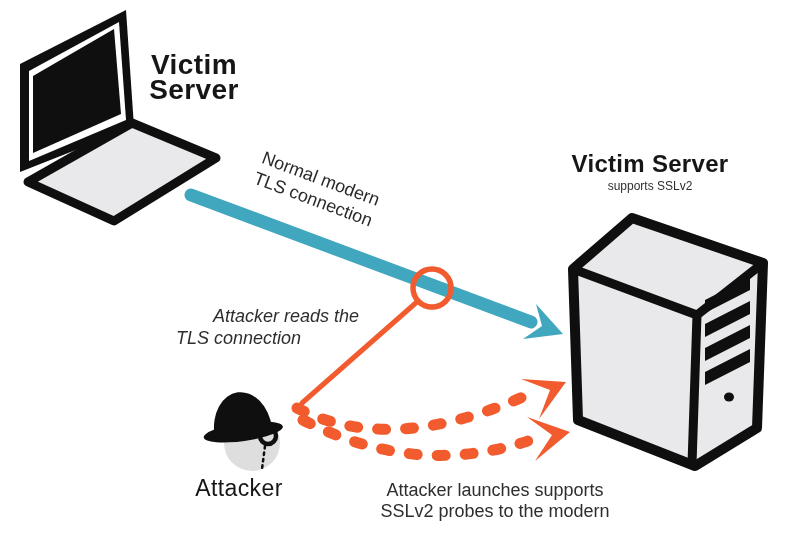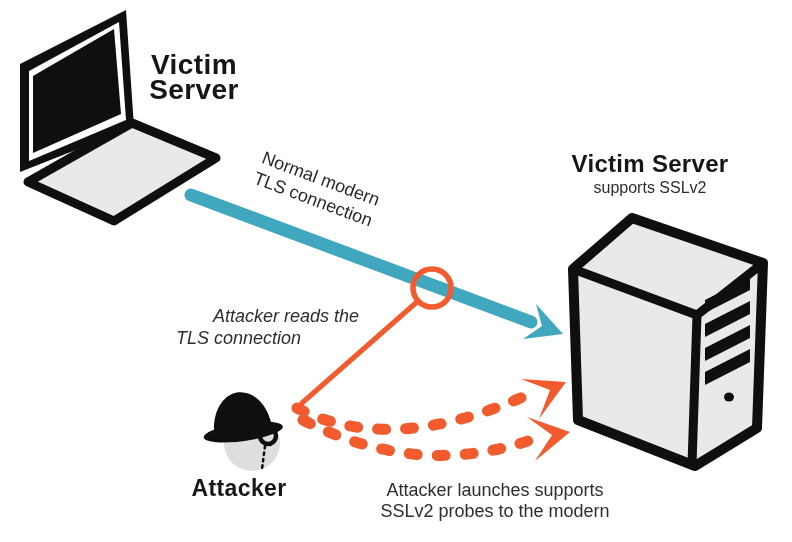--- a/index.html
+++ b/index.html
@@ -6,23 +6,23 @@
   .canvas{
     position:relative;width:792px;height:542px;background:#ffffff;overflow:hidden;
     font-family:"Liberation Sans", sans-serif;color:#161616;
   }
   .layer{position:absolute;left:0;top:0;}
   .txt{position:absolute;white-space:nowrap;}
   #victim-client{left:128px;top:52px;width:132px;text-align:center;
     font-size:28px;font-weight:bold;line-height:25px;letter-spacing:.4px;}
   #victim-server{left:546px;top:150px;width:208px;text-align:center;}
   #victim-server .vs-title{font-size:24px;font-weight:bold;letter-spacing:.3px;}
-  #victim-server .vs-sub{font-size:16px;color:#2e2e2e;margin-top:1px;}
+  #victim-server .vs-sub{font-size:12px;color:#2e2e2e;margin-top:1px;}
   #attacker-label{left:176px;top:475px;width:126px;text-align:center;
-    font-size:23px;font-weight:bold;letter-spacing:.4px;}
+    font-size:23px;font-weight:normal;letter-spacing:.4px;}
   #tls-note{left:233px;top:167px;width:168px;text-align:center;
     font-size:18px;line-height:22px;color:#2a2a2a;
     transform:rotate(20.5deg);transform-origin:50% 50%;}
   .reads-line{position:absolute;font-size:18px;line-height:21px;color:#2e2e2e;font-style:italic;}
   #reads-line1{left:213px;top:306px;}
   #reads-line2{left:176px;top:328px;}
   #probes-note{left:350px;top:480px;width:290px;text-align:center;
     font-size:18px;line-height:21px;color:#2e2e2e;}
 </style>
 </head>

